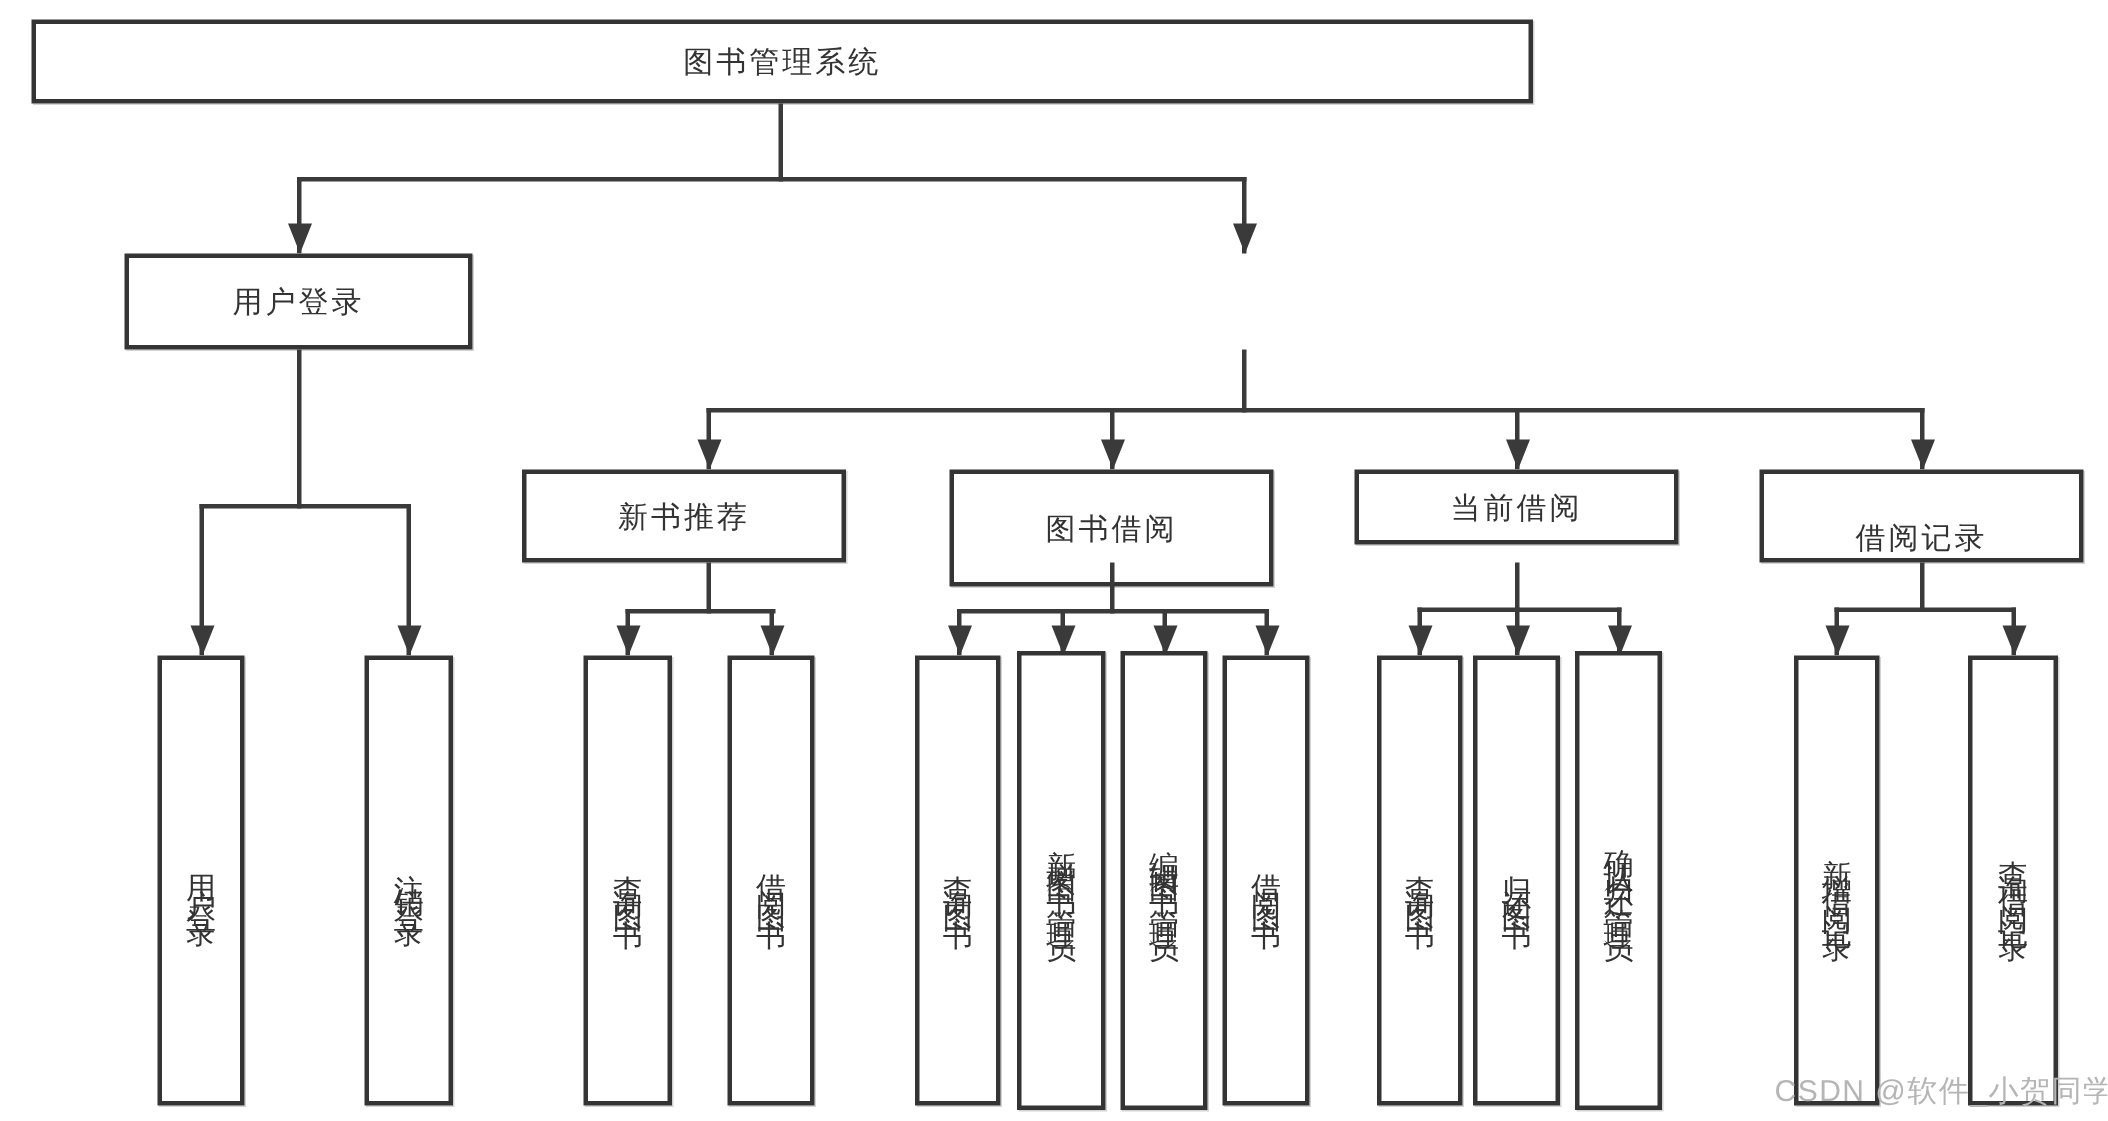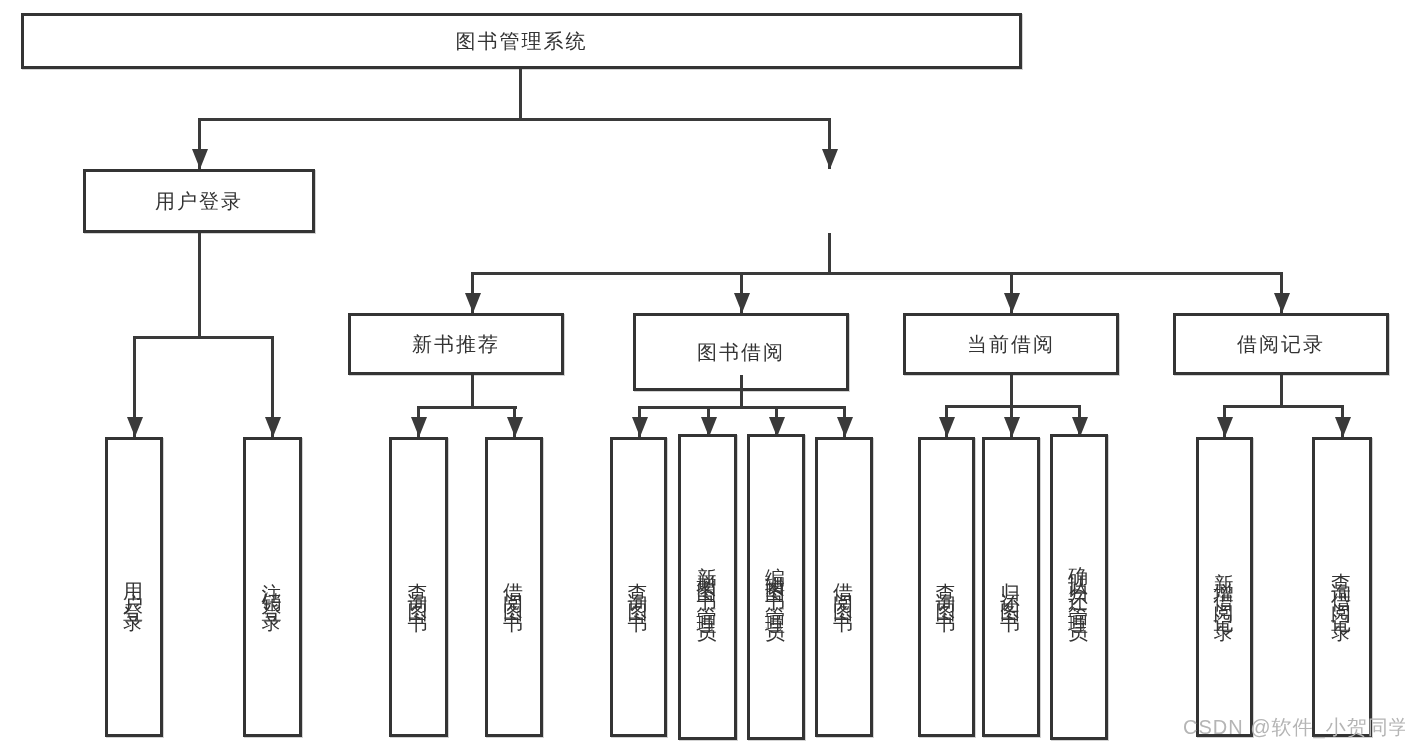--- a/index.html
+++ b/index.html
@@ -96,24 +96,24 @@
   <div class="aline" style="left:740px;top:272px;height:41px;"></div>
   <div class="aline" style="left:1010px;top:272px;height:41px;"></div>
   <div class="aline" style="left:1280px;top:272px;height:41px;"></div>
 
   <div class="box" style="left:348px;top:313px;width:216px;height:62px;">
     <span class="hlabel">新书推荐</span>
   </div>
   <div class="box" style="left:633px;top:313px;width:216px;height:78px;">
     <span class="hlabel">图书借阅</span>
   </div>
-  <div class="box" style="left:903px;top:313px;width:216px;height:62px;">
+  <div class="box" style="left:903px;top:313px;width:216px;height:50px;">
     <span class="hlabel">当前借阅</span>
   </div>
-  <div class="box" style="left:1173px;top:313px;width:216px;height:62px;">
+  <div class="box" style="left:1173px;top:313px;width:216px;height:62px;align-items:flex-end;">
     <span class="hlabel">借阅记录</span>
   </div>
 
   <div class="vline" style="left:471px;top:375px;height:34px;"></div>
   <div class="hline" style="left:417px;top:406px;width:100px;"></div>
   <div class="aline" style="left:417px;top:406px;height:31px;"></div>
   <div class="aline" style="left:513px;top:406px;height:31px;"></div>
 
   <div class="vline" style="left:740px;top:375px;height:34px;"></div>
   <div class="hline" style="left:638px;top:406px;width:208px;"></div>

